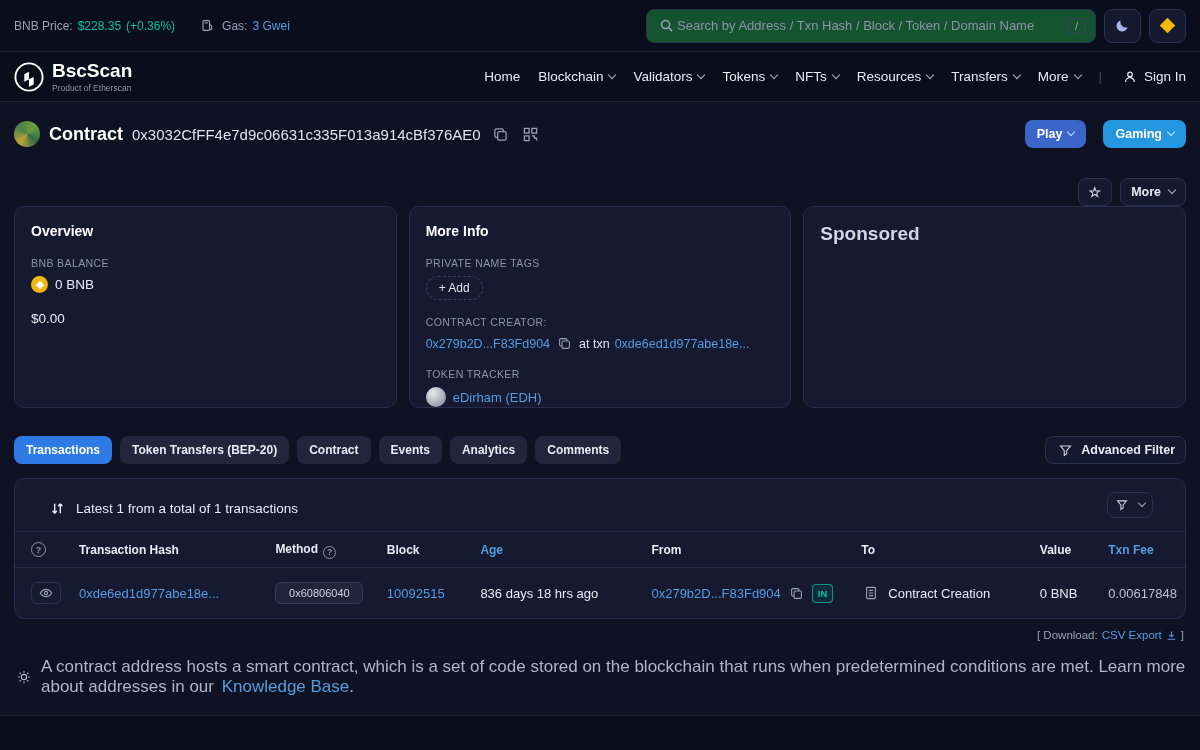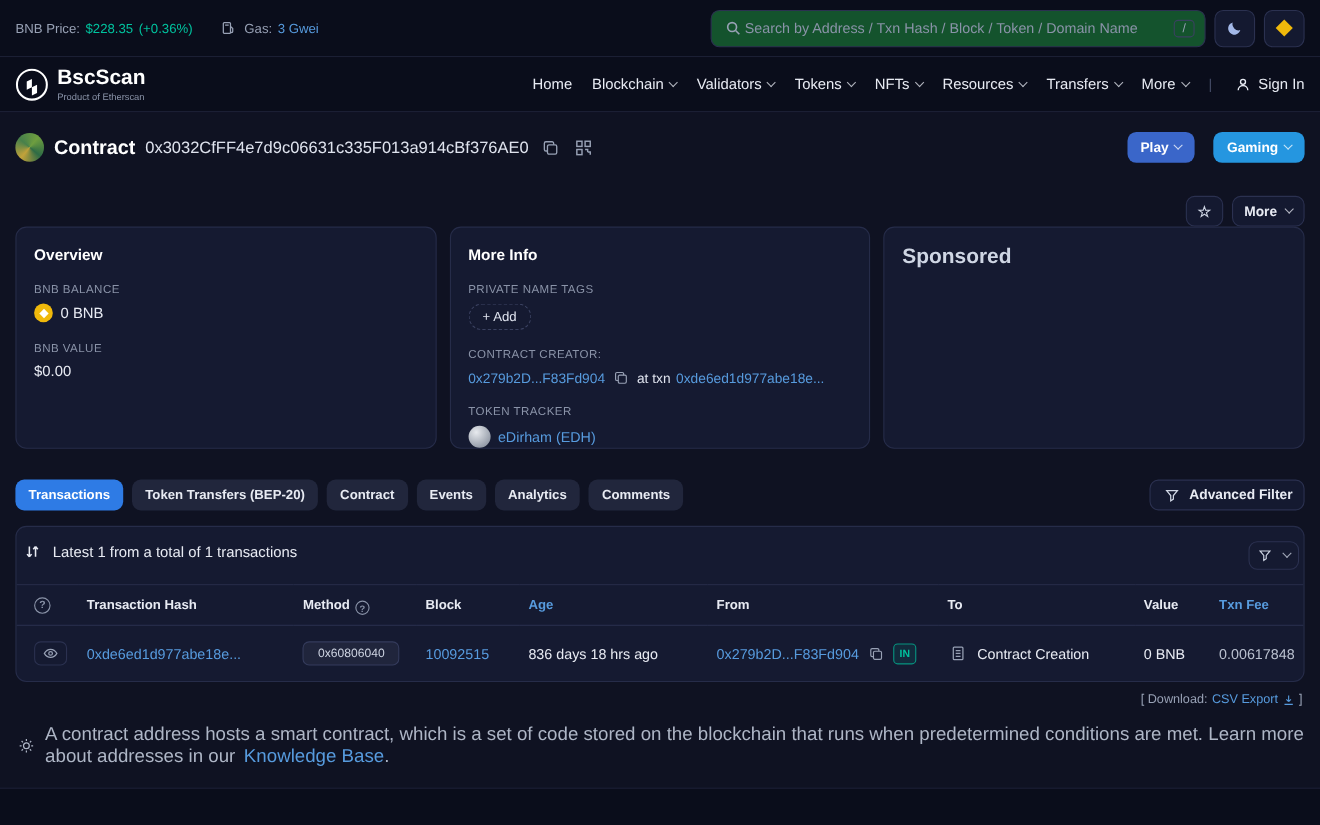--- a/index.html
+++ b/index.html
@@ -99,21 +99,21 @@
 
   
   .tabs-row { flex: none; display: flex; justify-content: space-between; align-items: center; padding: 0 14px; margin-top: 28px; }
   .tabs { display: flex; gap: 8px; }
   .tab { font-size: 12px; font-weight: bold; padding: 7px 12px; border-radius: 8px; background: #21263c; color: #e8ebf3; }
   .tab.active { background: #2e7be5; color: #fff; }
   .adv-filter { height: 28px; display: flex; align-items: center; gap: 6px; border: 1px solid #2b3150; background: #141930; border-radius: 8px; padding: 0 10px; font-size: 12.5px; font-weight: bold; }
 
   
   .table-card { flex: none; margin: 14px 14px 0; background: #151a31; border: 1px solid #262c49; border-radius: 10px; overflow: hidden; }
-  .table-head { display: flex; align-items: flex-start; justify-content: space-between; padding: 13px 4px; }
+  .table-head { display: flex; align-items: flex-end; justify-content: space-between; padding: 13px 32px; }
   .summary { display: flex; align-items: center; gap: 8px; font-size: 13.5px; color: #e8ebf3; }
   .filter-mini { width: 46px; height: 26px; border: 1px solid #2b3150; border-radius: 8px; display: flex; align-items: center; justify-content: center; gap: 5px; color: #cfd6e4; }
   table { width: 100%; border-collapse: collapse; font-size: 13px; }
   thead th { text-align: left; font-size: 12px; color: #e8ebf3; padding: 10px 8px; border-top: 1px solid #262c49; border-bottom: 1px solid #262c49; font-weight: bold; white-space: nowrap; }
   thead th.sortable { color: #579bde; }
   thead th:first-child, tbody td:first-child { padding-left: 16px; }
   tbody td { padding: 14px 8px; vertical-align: middle; white-space: nowrap; }
   .qcircle { display: inline-flex; width: 15px; height: 15px; border: 1px solid #8a93a8; border-radius: 50%; color: #8a93a8; font-size: 9.5px; align-items: center; justify-content: center; font-weight: bold; }
   .qcircle.small { width: 13px; height: 13px; font-size: 8.5px; margin-left: 5px; position: relative; top: 2px; display: inline-flex; }
   .eye-btn { width: 30px; height: 22px; border: 1px solid #2b3150; border-radius: 6px; display: inline-flex; align-items: center; justify-content: center; color: #98a1b5; }
@@ -276,21 +276,20 @@
   <section class="cards">
     <div class="card">
       <h2 class="card-title">Overview</h2>
       <div class="microlabel">BNB BALANCE</div>
       <div class="value-row">
         <span class="bnb-coin">
             <i></i>
           </span>
         <span>0 BNB</span>
       </div>
-      <div class="microlabel">BNB VALUE</div>
       <div class="plain-value">$0.00</div>
     </div>
 
     <div class="card">
       <h2 class="card-title">More Info</h2>
       <div class="microlabel">PRIVATE NAME TAGS</div>
       <button class="add-btn">+ Add</button>
       <div class="microlabel">CONTRACT CREATOR:</div>
       <div class="creator-row">
         <a>0x279b2D...F83Fd904</a>

